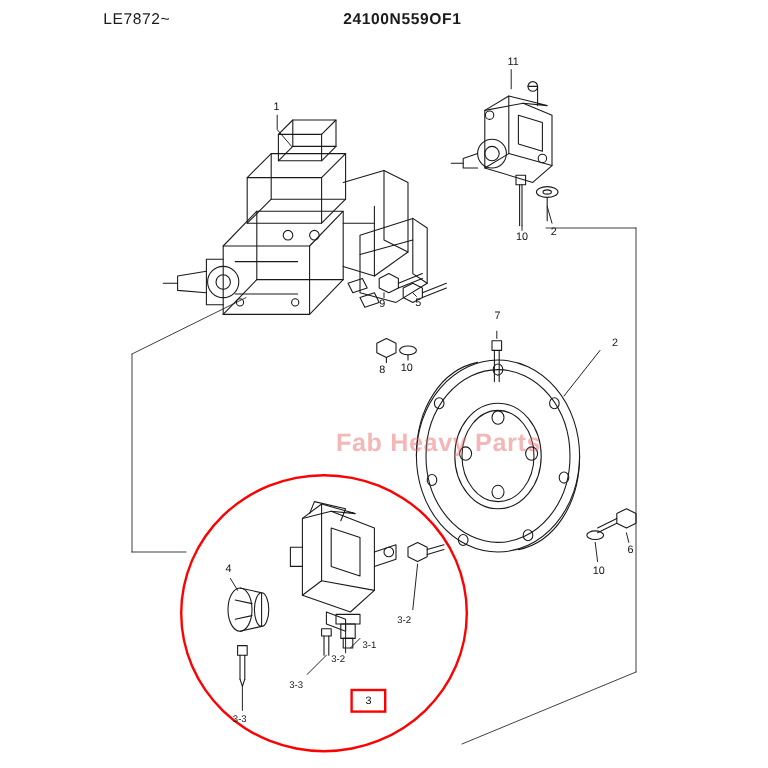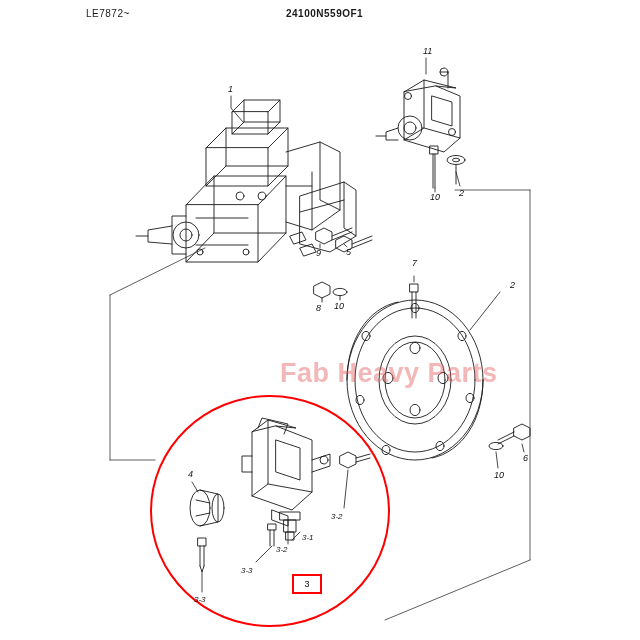--- a/index.html
+++ b/index.html
@@ -10,48 +10,47 @@
   #page {
     position: relative;
     width: 640px;
     height: 640px;
     background: #ffffff;
     font-family: "Liberation Sans", sans-serif;
     overflow: hidden;
   }
   .hdr {
     position: absolute;
-    font-size: 10px;
+    font-size: 13px;
     color: #1a1a1a;
     letter-spacing: 0.5px;
     white-space: nowrap;
   }
   #hdr-left { left: 86px; top: 8px; }
   #hdr-center { left: 286px; top: 8px; font-weight: bold; }
 
   .callout {
     position: absolute;
     font-size: 9px;
     color: #111;
     white-space: nowrap;
-    font-style: italic;
   }
   .callout.sm { font-size: 8px; }
 
   #diagram-svg {
     position: absolute;
     left: 0; top: 0;
     width: 640px;
     height: 640px;
   }
   #watermark {
     position: absolute;
     left: 280px;
     top: 358px;
-    font-size: 27px;
+    font-size: 21px;
     font-weight: bold;
     color: rgba(228, 96, 96, 0.45);
     letter-spacing: 0.5px;
     white-space: nowrap;
     font-family: "Liberation Sans", sans-serif;
     pointer-events: none;
   }
   #highlight-circle {
     position: absolute;
     left: 150px;

